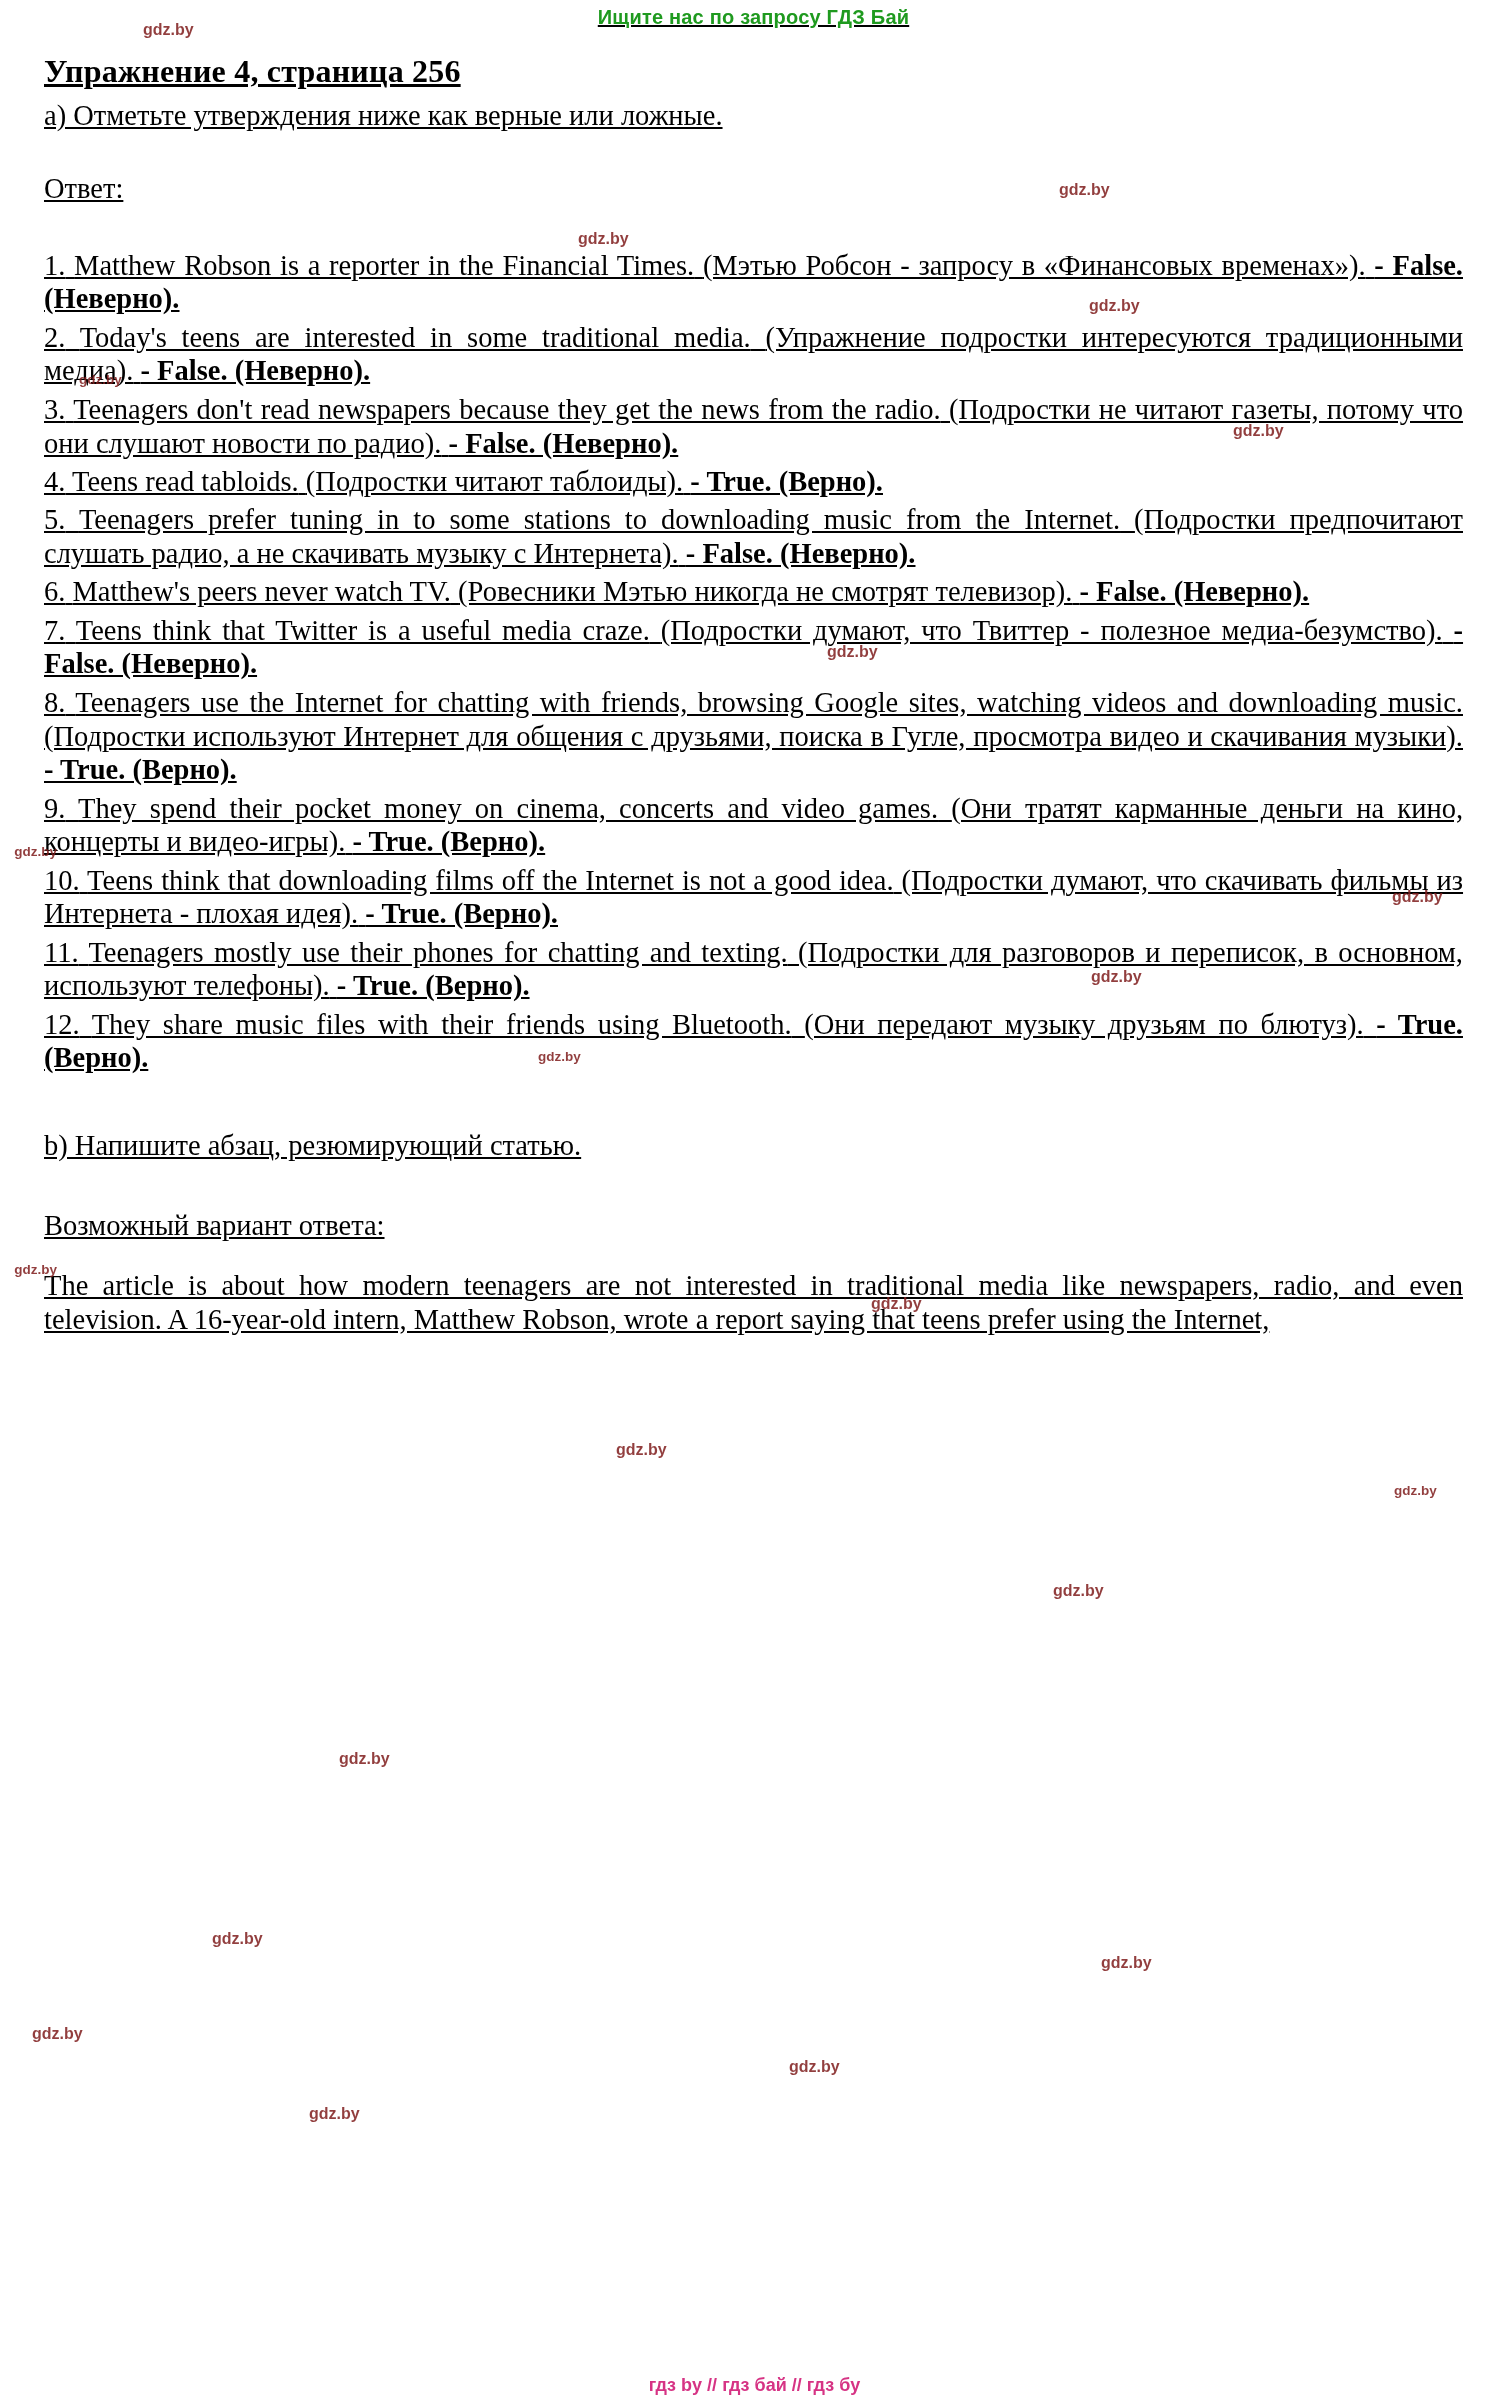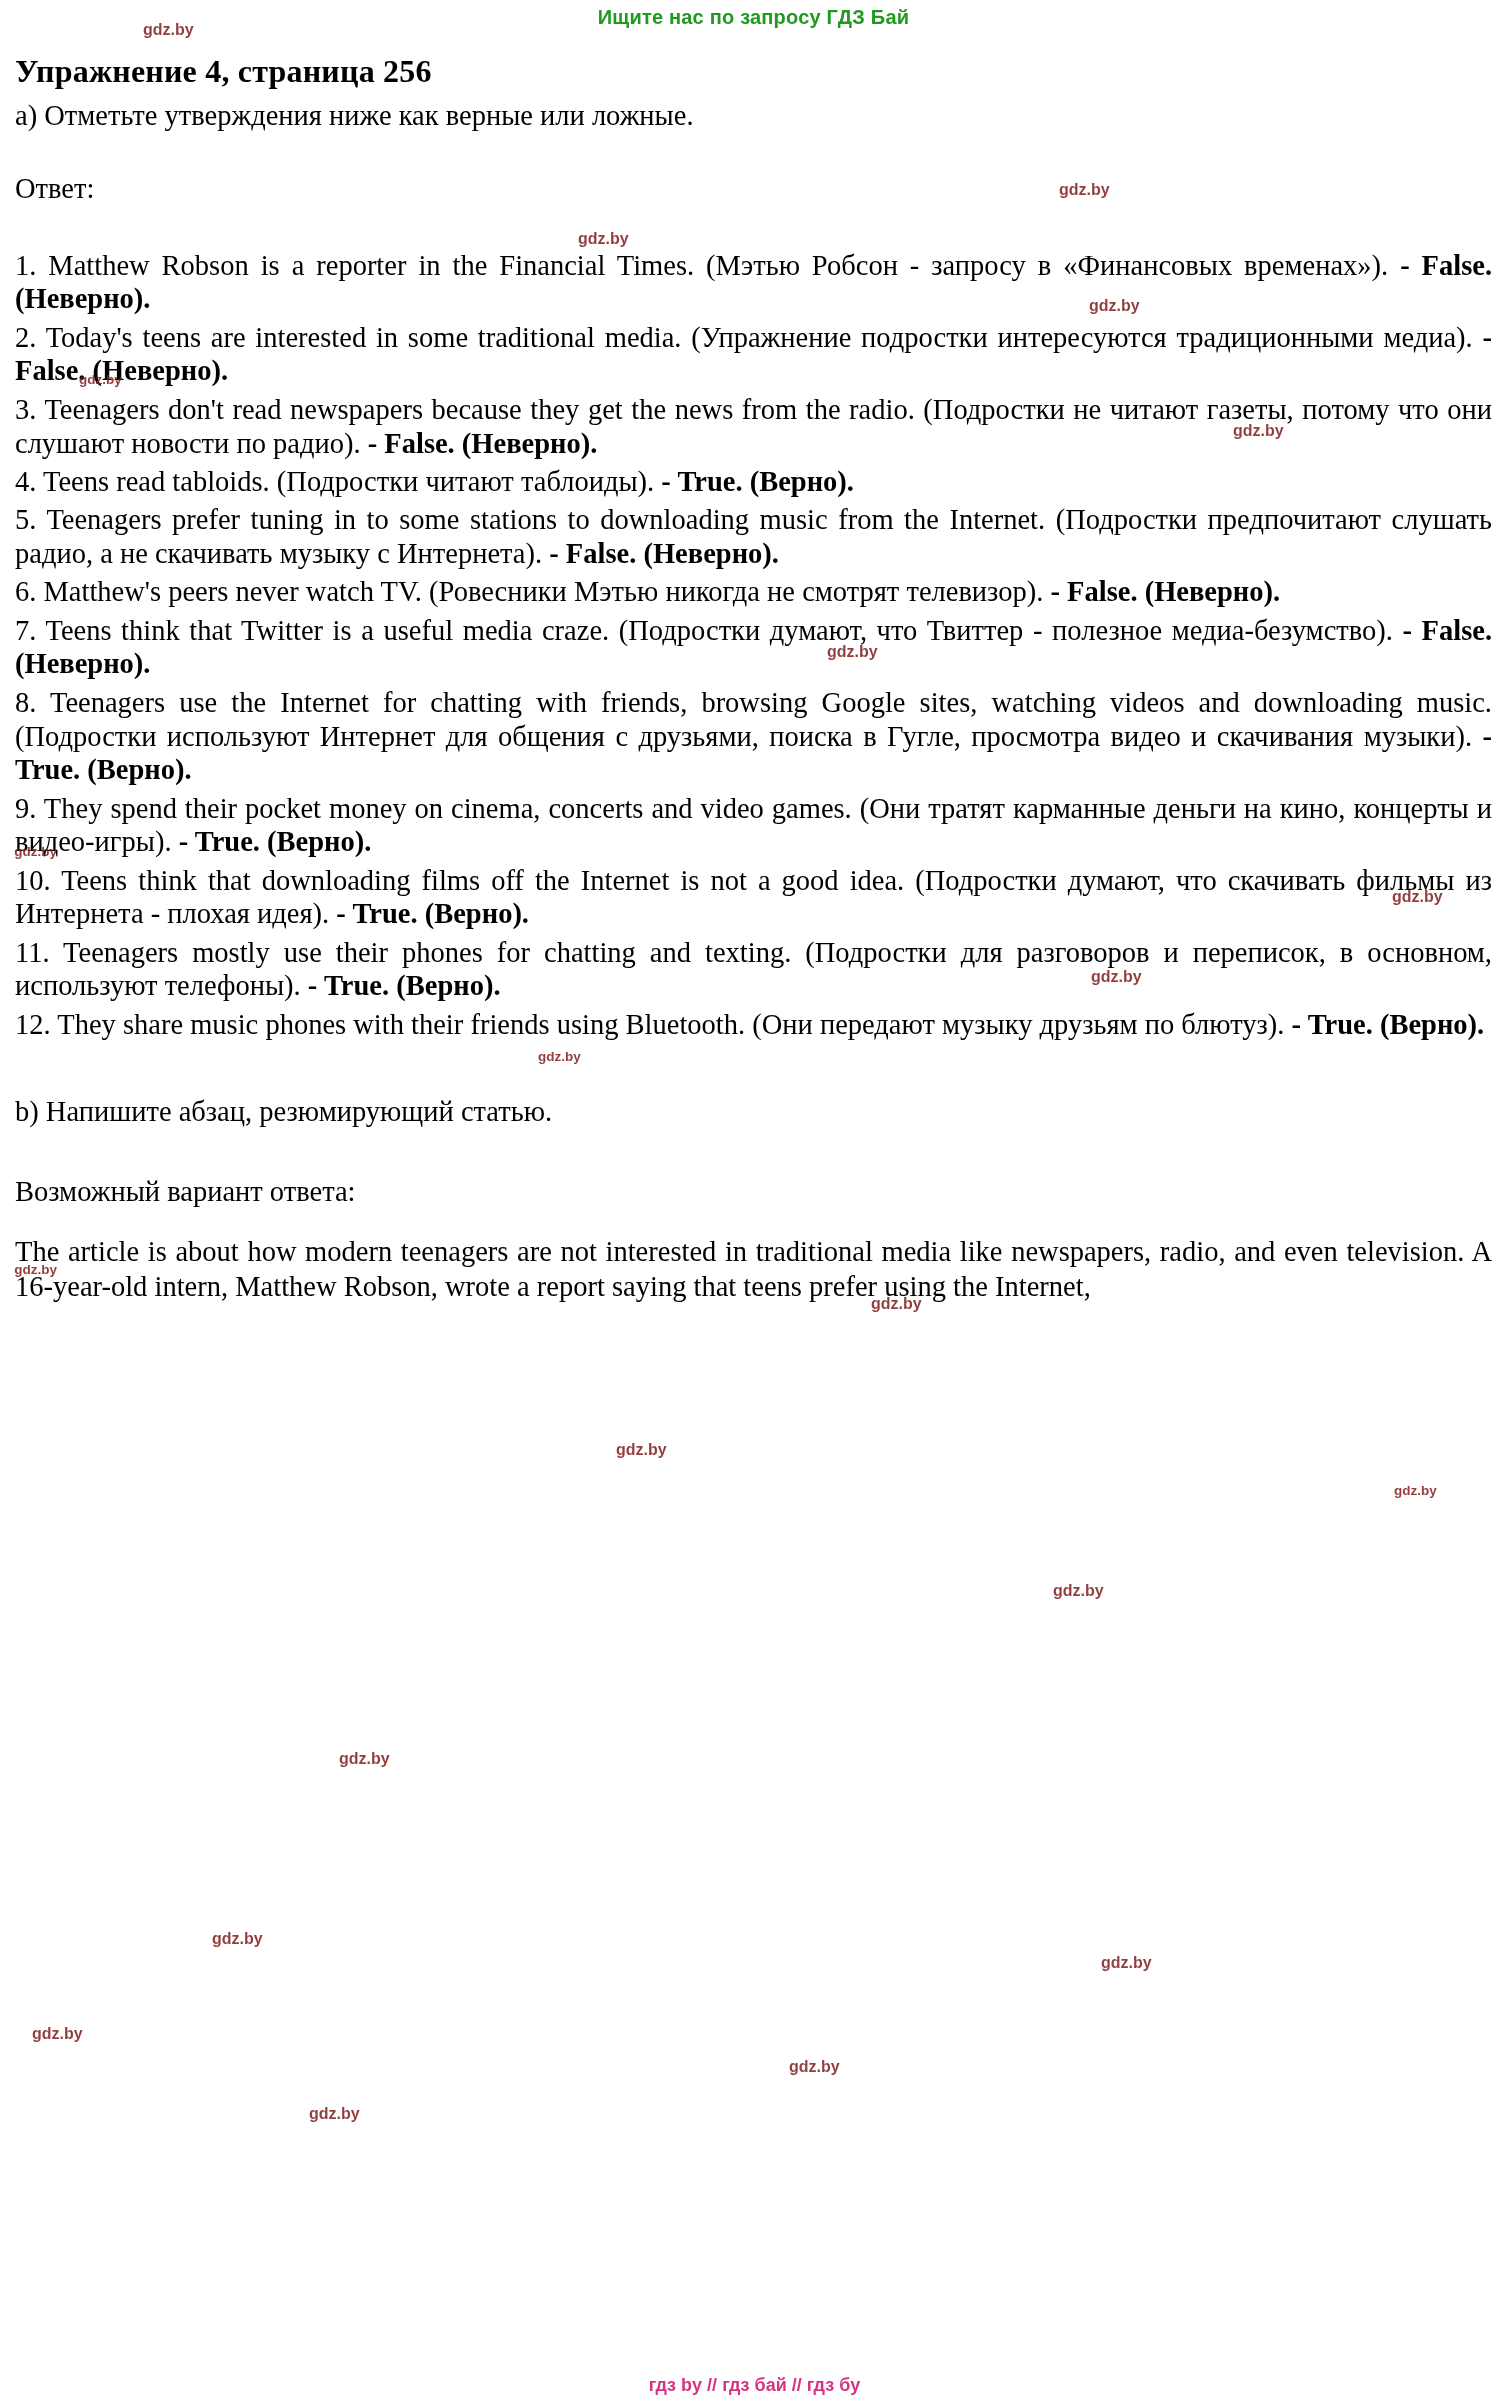--- a/index.html
+++ b/index.html
@@ -13,21 +13,22 @@
     position: relative;
     font-family: "Liberation Serif", serif;
     color: #000000;
     overflow-x: hidden;
   }
   .page {
     position: relative;
     width: 1507px;
     min-height: 2401px;
     box-sizing: border-box;
-    padding: 0 15px;
+    padding: 0 44px;
+    text-decoration: underline;
   }
   .top-banner {
     text-align: center;
     color: #1f9a1f;
     font-family: "Liberation Sans", sans-serif;
     font-weight: bold;
     font-size: 20px;
     padding-top: 6.3px;
     letter-spacing: 0.2px;
   }
@@ -115,21 +116,21 @@
       <div class="item"><span>2.</span> <span>Today's teens are interested in some traditional media.</span> <span>(Упражнение подростки интересуются традиционными медиа).</span> <b>- False. (Неверно).</b></div>
       <div class="item"><span>3.</span> <span>Teenagers don't read newspapers because they get the news from the radio.</span> <span>(Подростки не читают газеты, потому что они слушают новости по радио).</span> <b>- False. (Неверно).</b></div>
       <div class="item"><span>4.</span> <span>Teens read tabloids.</span> <span>(Подростки читают таблоиды).</span> <b>- True. (Верно).</b></div>
       <div class="item"><span>5.</span> <span>Teenagers prefer tuning in to some stations to downloading music from the Internet.</span> <span>(Подростки предпочитают слушать радио, а не скачивать музыку с Интернета).</span> <b>- False. (Неверно).</b></div>
       <div class="item"><span>6.</span> <span>Matthew's peers never watch TV.</span> <span>(Ровесники Мэтью никогда не смотрят телевизор).</span> <b>- False. (Неверно).</b></div>
       <div class="item"><span>7.</span> <span>Teens think that Twitter is a useful media craze.</span> <span>(Подростки думают, что Твиттер - полезное медиа-безумство).</span> <b>- False. (Неверно).</b></div>
       <div class="item"><span>8.</span> <span>Teenagers use the Internet for chatting with friends, browsing Google sites, watching videos and downloading music.</span> <span>(Подростки используют Интернет для общения с друзьями, поиска в Гугле, просмотра видео и скачивания музыки).</span> <b>- True. (Верно).</b></div>
       <div class="item"><span>9.</span> <span>They spend their pocket money on cinema, concerts and video games.</span> <span>(Они тратят карманные деньги на кино, концерты и видео-игры).</span> <b>- True. (Верно).</b></div>
       <div class="item"><span>10.</span> <span>Teens think that downloading films off the Internet is not a good idea.</span> <span>(Подростки думают, что скачивать фильмы из Интернета - плохая идея).</span> <b>- True. (Верно).</b></div>
       <div class="item"><span>11.</span> <span>Teenagers mostly use their phones for chatting and texting.</span> <span>(Подростки для разговоров и переписок, в основном, используют телефоны).</span> <b>- True. (Верно).</b></div>
-      <div class="item"><span>12.</span> <span>They share music phones with their friends using Bluetooth.</span> <span>(Они передают музыку друзьям по блютуз).</span> <b>- True. (Верно).</b></div>
+      <div class="item"><span>12.</span> <span>They share music files with their friends using Bluetooth.</span> <span>(Они передают музыку друзьям по блютуз).</span> <b>- True. (Верно).</b></div>
     </div>
 
   <div class="section-b">b) Напишите абзац, резюмирующий статью.</div>
   <div class="variant">Возможный вариант ответа:</div>
   <div class="essay">The article is about how modern teenagers are not interested in traditional media like newspapers, radio, and even television. A 16-year-old intern, Matthew Robson, wrote a report saying that teens prefer using the Internet,</div>
 
   <div class="bottom-banner">
     <span>гдз by</span>
     <span class="sep">//</span>
     <span>гдз бай</span>

